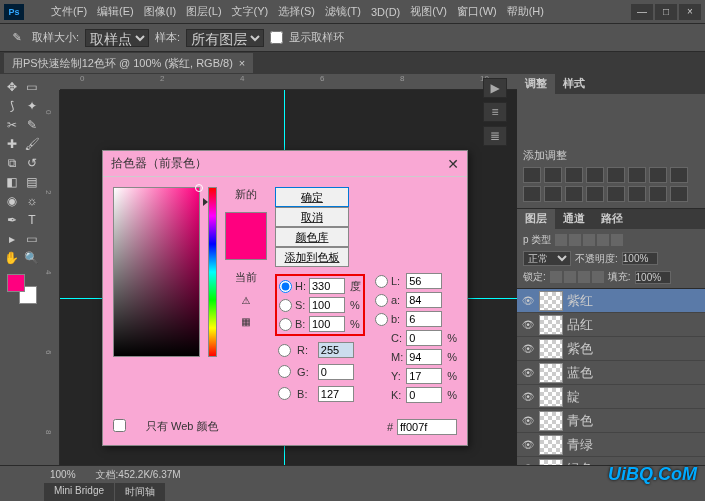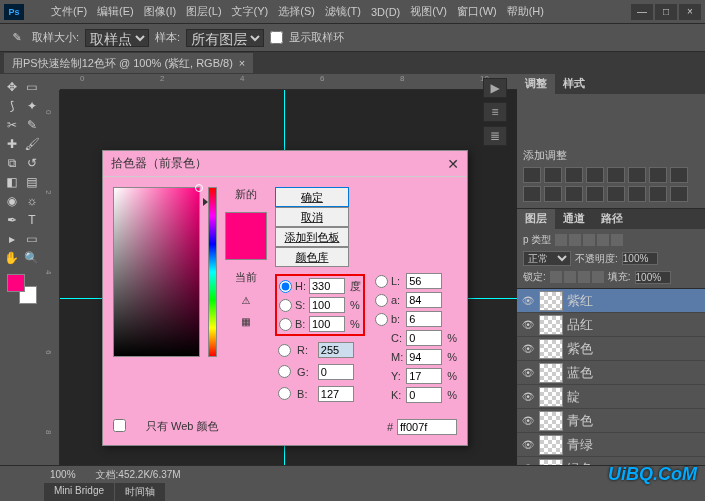--- a/index.html
+++ b/index.html
@@ -362,22 +362,22 @@
         <div class="cur-color" id="cur-color" style="background: rgb(255, 0, 127);"></div>
       </div>
       <span class="lbl">当前</span>
       <span class="mini-icon">⚠</span>
       <span class="mini-icon">▦</span>
     </div>
     <div style="display:flex; flex-direction:column; gap:6px;">
       <div class="btn-col">
         <button class="dlg-btn primary">确定</button>
         <button class="dlg-btn">取消</button>
+        <button class="dlg-btn">颜色库</button>
         <button class="dlg-btn">添加到色板</button>
-        <button class="dlg-btn">颜色库</button>
       </div>
       <div style="display:flex; gap:10px;">
         <div class="inputs-col">
           <div class="hsb-box">
             <input type="radio" name="m" checked="" style="">
               <span>H:</span>
               <input type="text" value="330" style="">
               <span>度</span>
             <input type="radio" name="m" style="">
               <span>S:</span>

